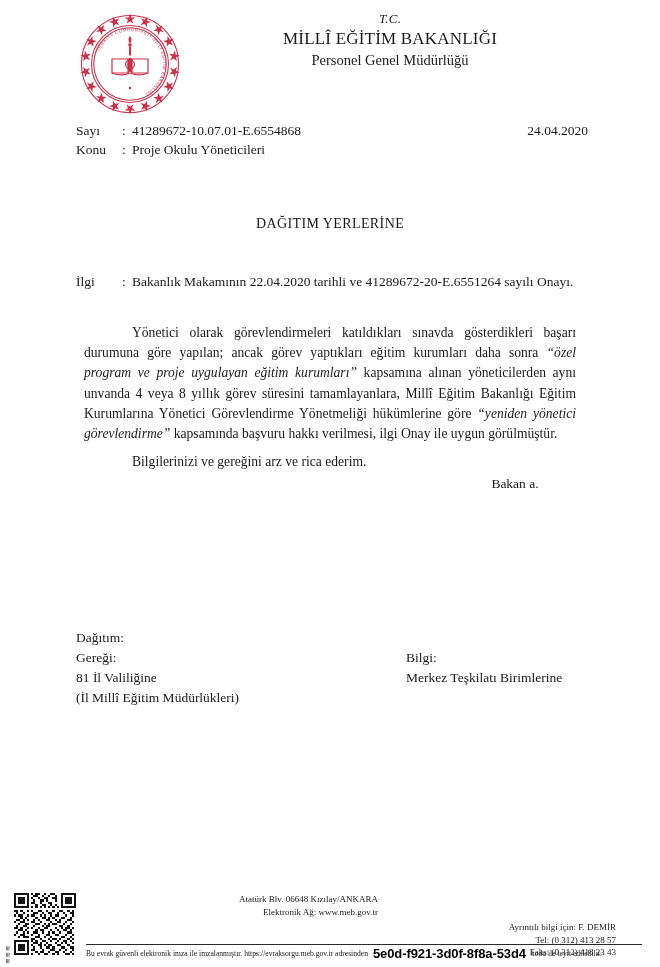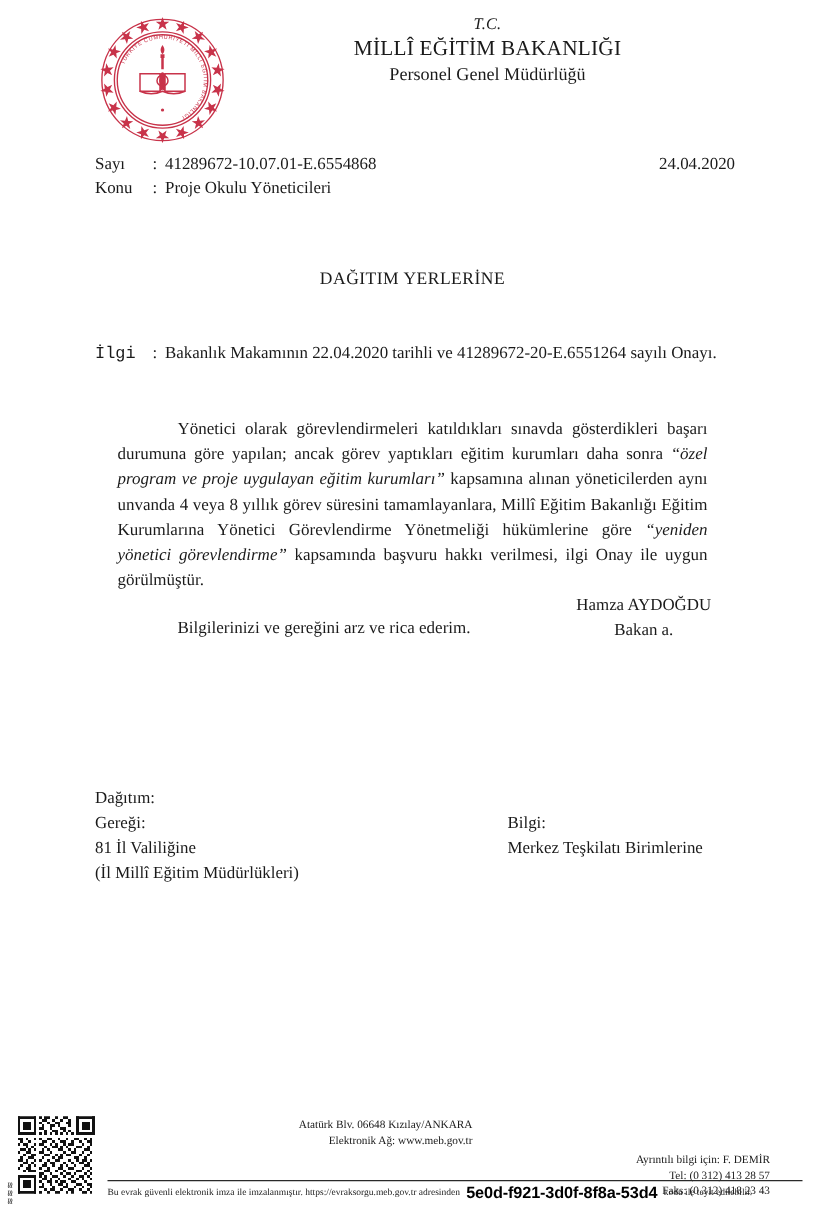--- a/index.html
+++ b/index.html
@@ -108,35 +108,35 @@
     position: absolute;
     left: 76px;
     top: 272px;
     width: 520px;
     font-size: 13.5px;
     line-height: 19px;
     display: flex;
     align-items: baseline;
     white-space: nowrap;
   }
-  .ilgi-label { width: 46px; flex: none; font-family: Liberation Mono, monospace; }
+  .ilgi-label { width: 46px; flex: none; }
   .ilgi-colon { width: 10px; flex: none; }
 
   
   .body-text {
     position: absolute;
     left: 76px;
     top: 315px;
     width: 508px;
     font-size: 13.6px;
     line-height: 20.2px;
     text-align: justify;
     text-justify: inter-word;
   }
-  .body-text p { margin: 18px; }
+  .body-text p { margin: 8px; }
   .body-text p.indent { text-indent: 48px; }
   .body-text i { font-style: italic; }
 
   
   .signature {
     position: absolute;
     left: 400px;
     top: 474px;
     width: 230px;
     text-align: center;
@@ -334,21 +334,20 @@
     <span class="ilgi-colon">:</span>
     <span>Bakanlık Makamının 22.04.2020 tarihli ve  41289672-20-E.6551264 sayılı Onayı.</span>
   </div>
 
   <div class="body-text">
     <p class="indent"><span>Yönetici olarak görevlendirmeleri katıldıkları sınavda gösterdikleri başarı durumuna göre yapılan; ancak görev yaptıkları eğitim kurumları daha sonra </span><i>“özel program ve proje uygulayan eğitim kurumları”</i><span> kapsamına alınan yöneticilerden aynı unvanda 4 veya 8 yıllık görev süresini tamamlayanlara, Millî Eğitim Bakanlığı Eğitim Kurumlarına Yönetici Görevlendirme Yönetmeliği hükümlerine göre </span><i>“yeniden yönetici görevlendirme”</i><span> kapsamında başvuru hakkı verilmesi, ilgi Onay ile uygun görülmüştür.</span></p>
     <p class="indent">Bilgilerinizi ve gereğini arz ve rica ederim.</p>
   </div>
 
   <div class="signature">
-    <div>Hamza AYDOĞDU</div>
     <div>Bakan a.</div>
   </div>
 
   <div class="distribution">
     <div class="dist-title">Dağıtım:</div>
     <div class="dist-cols">
       <div class="dist-left">
         <div>Gereği:</div>
         <div>81 İl Valiliğine</div>
         <div>(İl Millî Eğitim Müdürlükleri)</div>

